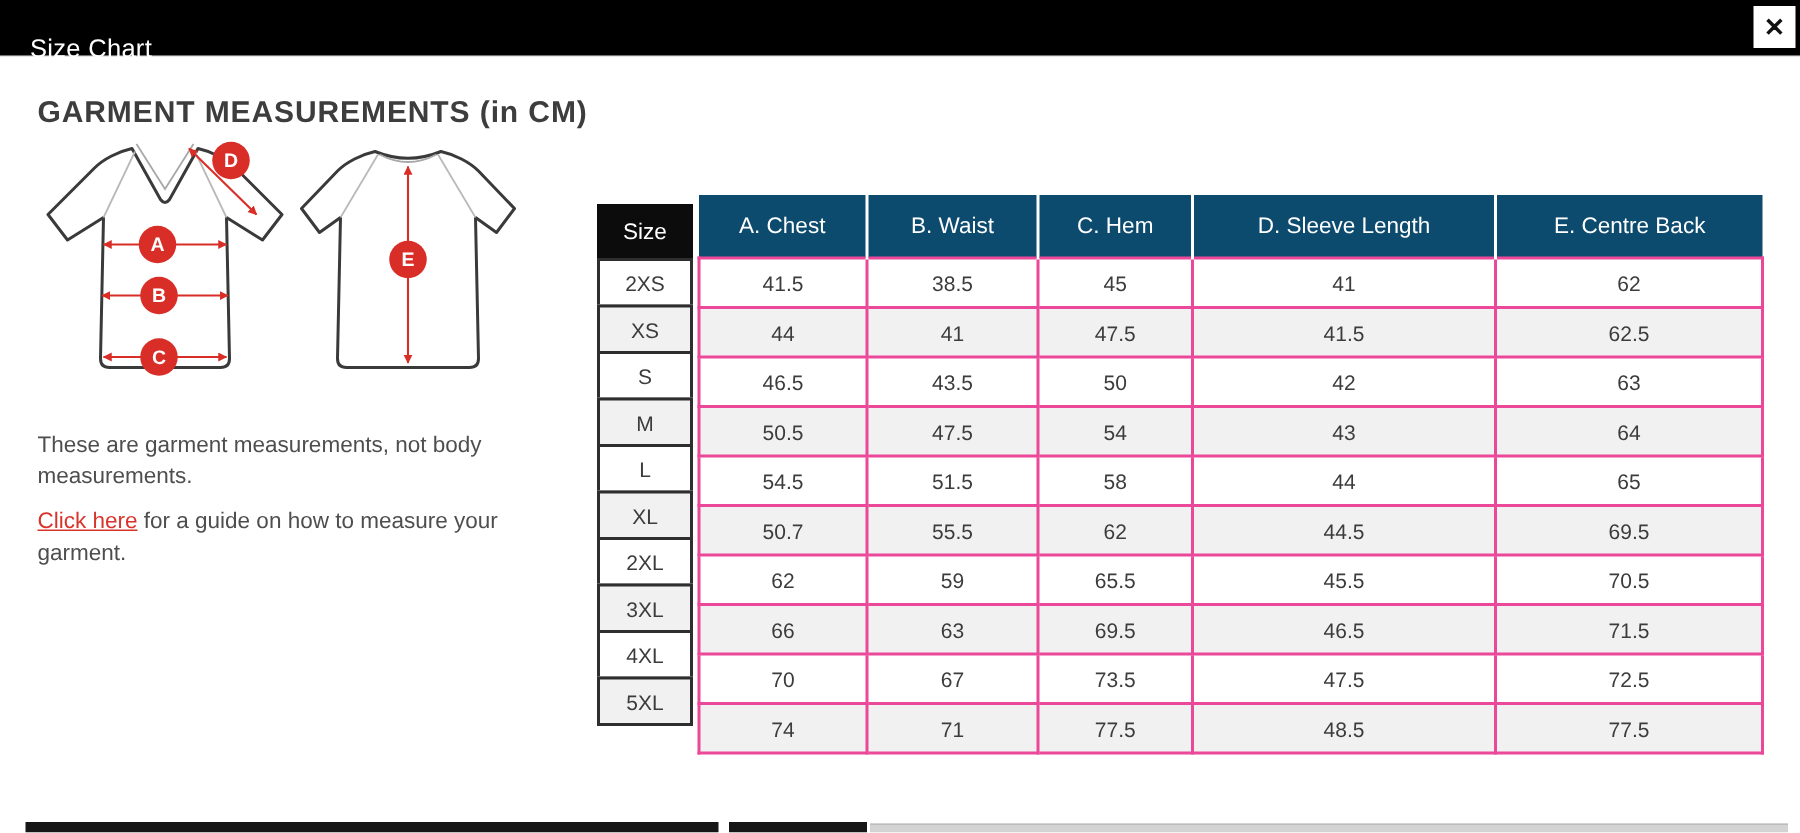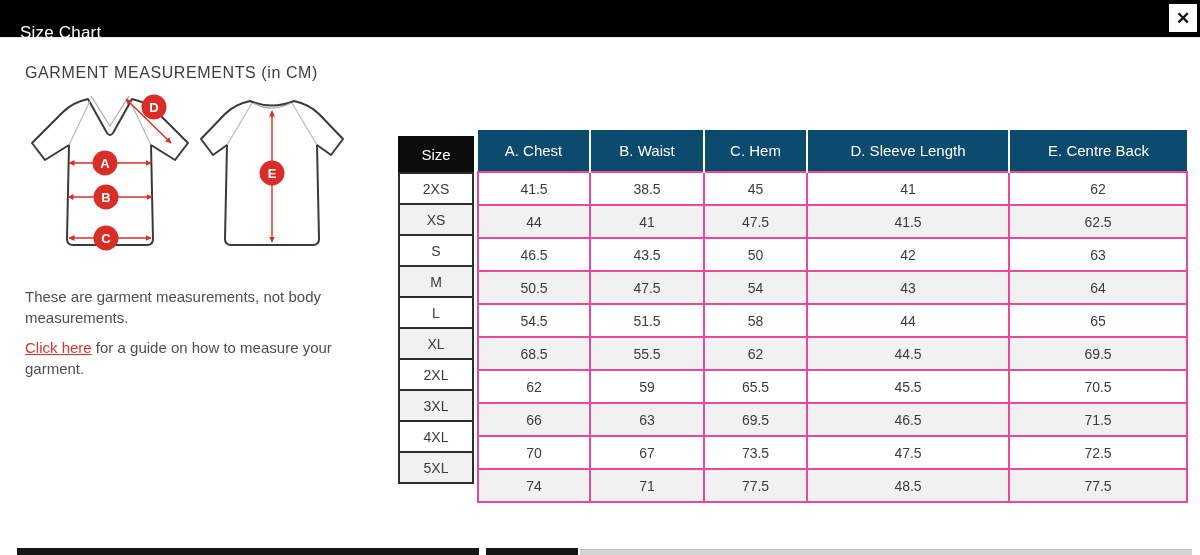--- a/index.html
+++ b/index.html
@@ -25,30 +25,30 @@
     width: 28px; height: 28px;
     background: #fff; border: none; cursor: pointer;
     display: flex; align-items: center; justify-content: center;
     font-size: 17px; font-weight: 700; color: #111; line-height: 1;
     font-family: "Liberation Sans", sans-serif;
   }
 
   
   .heading {
     position: absolute; left: 25px; top: 64px;
-    font-size: 16px; color: #3d3d3d; letter-spacing: .6px; font-weight: 400;
+    font-size: 20px; color: #3d3d3d; letter-spacing: .6px; font-weight: 700;
   }
   .diagram { position: absolute; left: 25px; top: 93px; }
   .notes { position: absolute; left: 25px; top: 287px; width: 332px; }
   .notes p { font-size: 15px; line-height: 1.38; color: #4e4e4e; margin-bottom: 10px; }
   .notes a { color: #d9342b; text-decoration: underline; cursor: pointer; }
 
   
   .chart { position: absolute; left: 398px; top: 130px; display: flex; gap: 3px; }
-  .size-col { width: 76px; }
+  .size-col { width: 64px; }
   .size-head {
     height: 36px; margin-top: 6px;
     background: #0c0c0c; color: #fff;
     display: flex; align-items: center; justify-content: center;
     font-size: 15px; font-weight: 500;
   }
   .size-cell {
     height: 33px; margin-top: -2px;
     border: 2px solid #2e2e2e; background: #fff;
     display: flex; align-items: center; justify-content: center;
@@ -204,21 +204,21 @@
           <td>64</td>
         </tr>
         <tr class="">
           <td>54.5</td>
           <td>51.5</td>
           <td>58</td>
           <td>44</td>
           <td>65</td>
         </tr>
         <tr class="alt">
-          <td>68.5</td>
+          <td>50.7</td>
           <td>55.5</td>
           <td>62</td>
           <td>44.5</td>
           <td>69.5</td>
         </tr>
         <tr class="">
           <td>62</td>
           <td>59</td>
           <td>65.5</td>
           <td>45.5</td>

